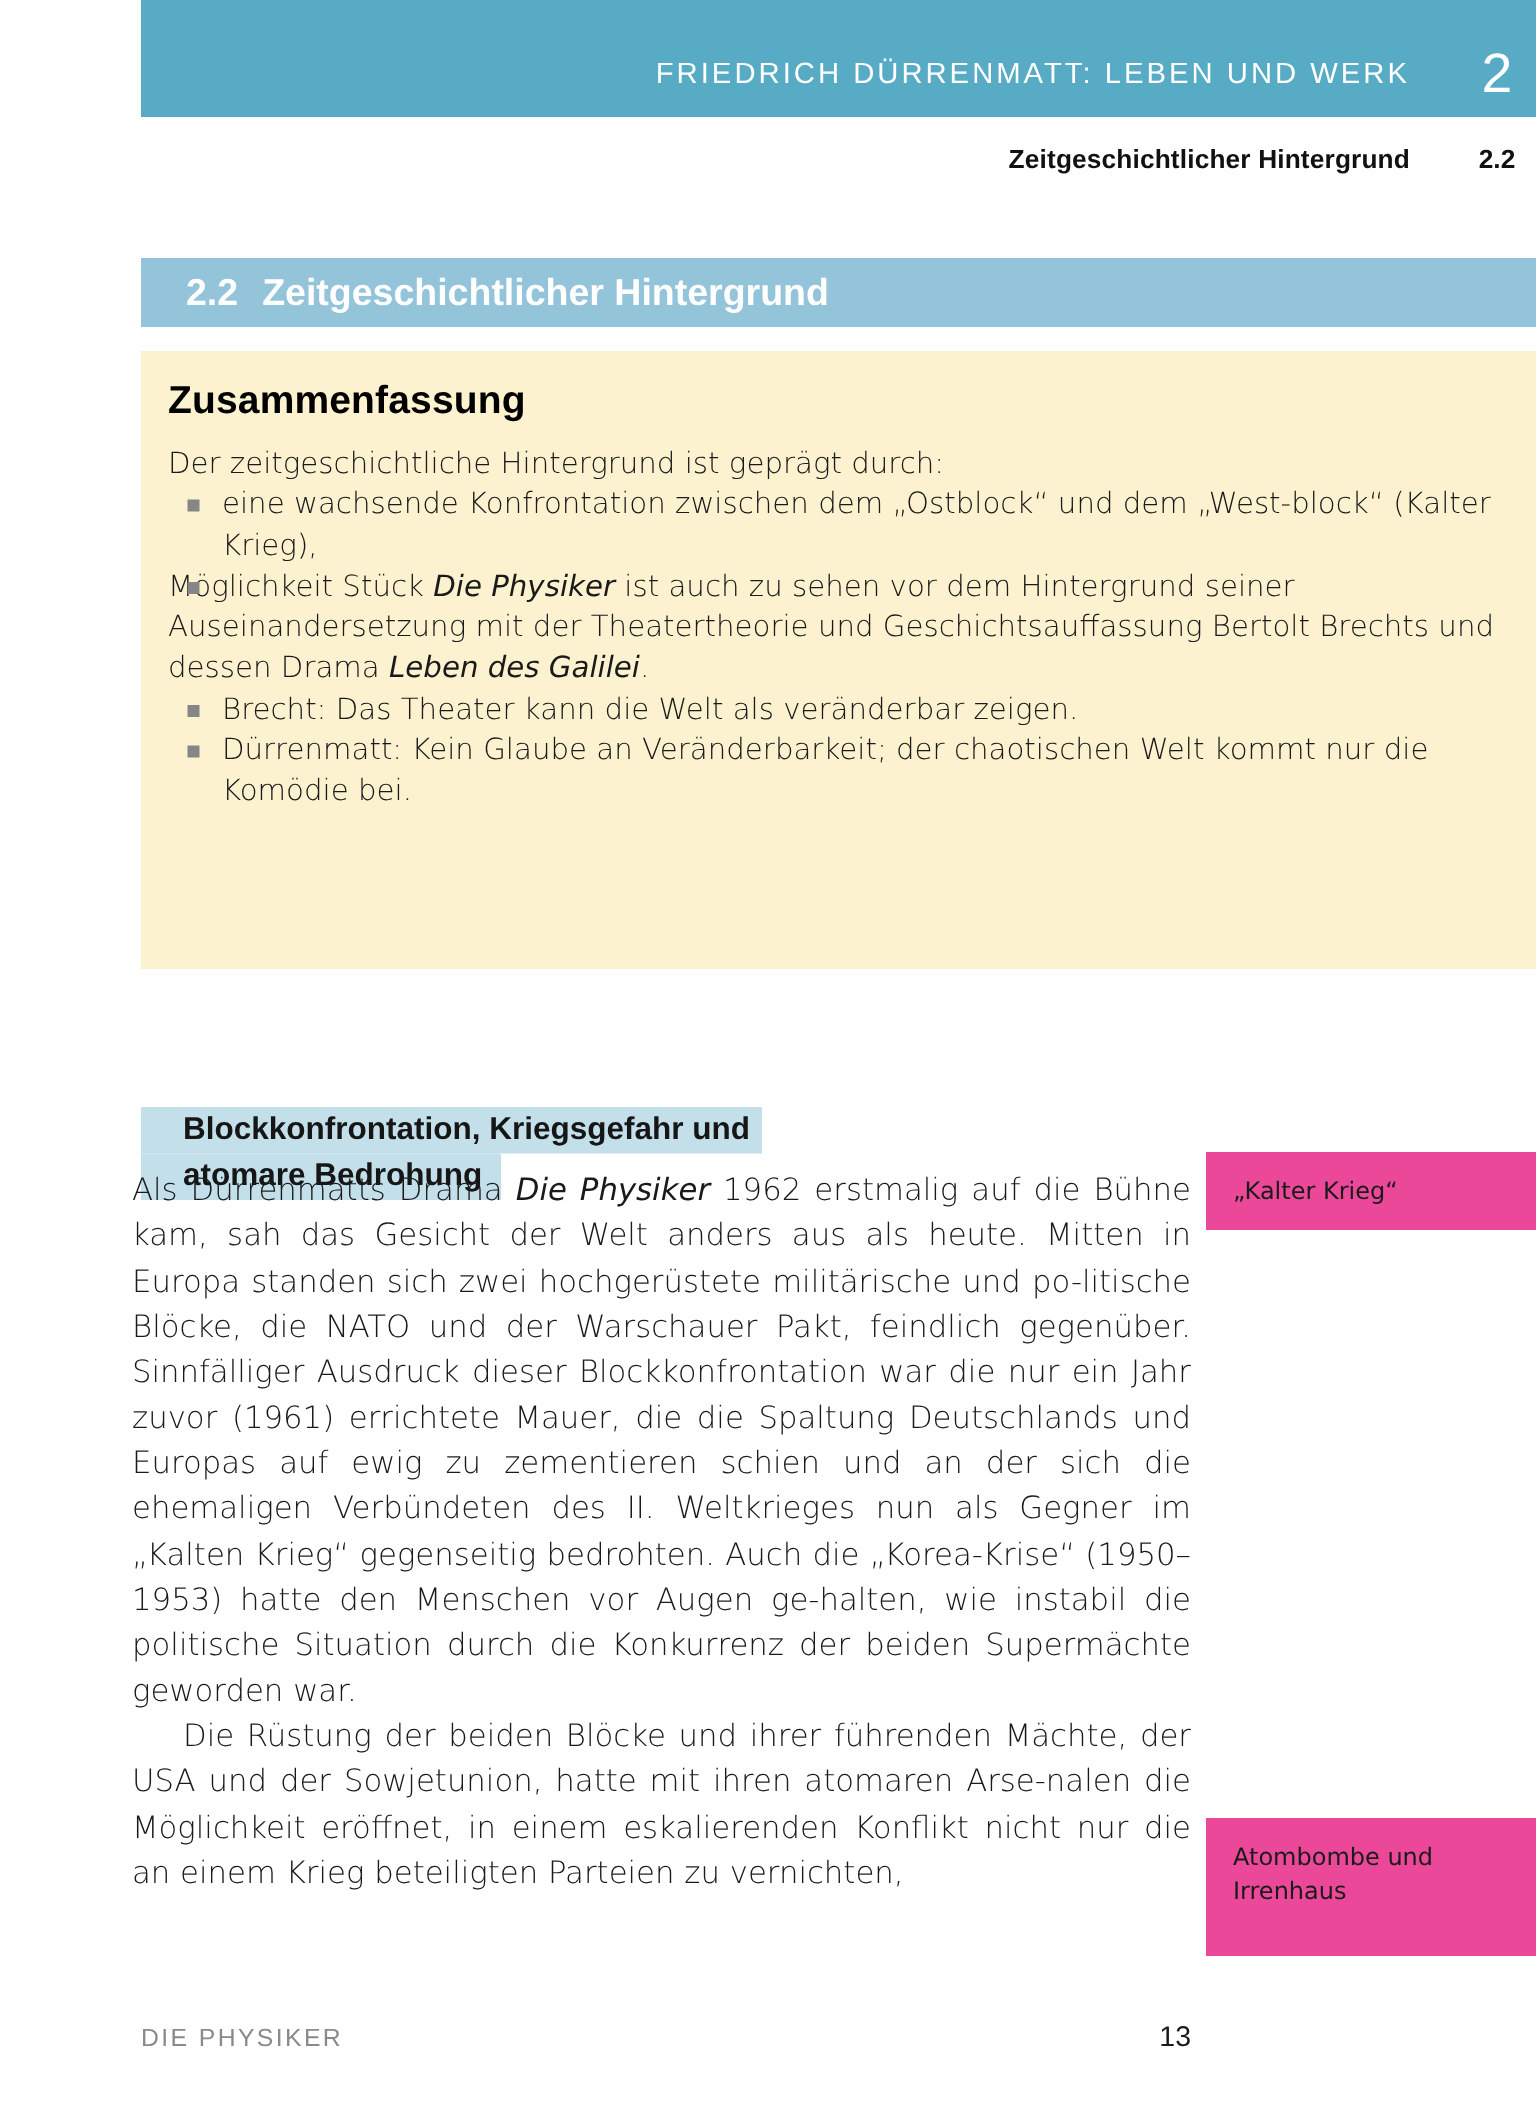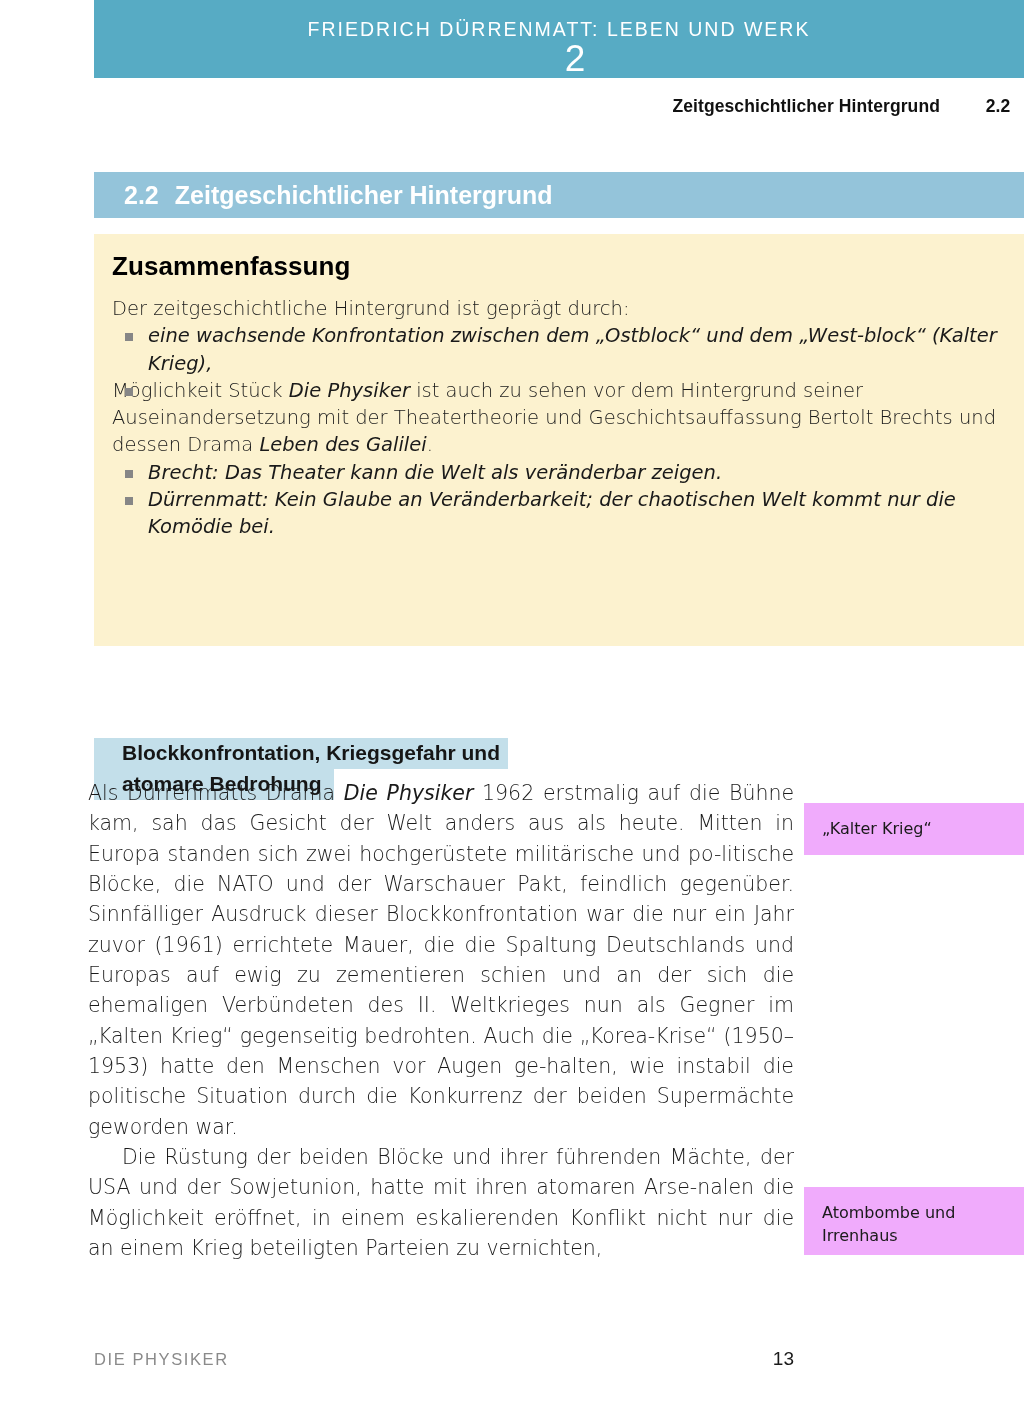--- a/index.html
+++ b/index.html
@@ -27,21 +27,20 @@
   }
   #chapter-bar-inner {
     position: absolute;
     right: 0;
     bottom: 0;
     height: 58px;
     display: flex;
     align-items: center;
     justify-content: flex-end;
     padding-right: 0;
-    flex-direction: column;
   }
   #chapter-title {
     color: #ffffff;
     font-size: 19.5px;
     letter-spacing: 2.0px;
     font-weight: 400;
     white-space: nowrap;
     text-transform: uppercase;
   }
   #chapter-number {
@@ -138,21 +137,20 @@
     padding: 0;
   }
   .summary-list li {
     position: relative;
     padding-left: 36px;
     font-size: 19.5px;
     line-height: 1.40;
     color: #1a1a1a;
     font-family: "DejaVu Sans", sans-serif;
     font-weight: 300;
-    font-style: italic;
   }
   .summary-list li .sq-bullet {
     position: absolute;
     left: 13px;
     top: 11px;
     width: 8px;
     height: 8px;
     background: #868686;
     display: block;
   }
@@ -202,43 +200,42 @@
     hyphens: manual;
   }
   .body-para.indent {
     text-indent: 34px;
   }
   .body-para i { font-style: italic; }
 
   
   .margin-note {
     position: absolute;
-    background: #f0abfc;
+    background: #ec4899;
     box-sizing: border-box;
     padding: 14px 16px 14px 18px;
     font-size: 16px;
     line-height: 1.45;
     color: #1a1a1a;
     font-family: "DejaVu Sans", sans-serif;
     font-weight: 400;
-    margin-top: 35px;
   }
   #margin-note-1 {
     left: 804px;
     top: 768px;
     width: 220px;
     height: 52px;
     display: flex;
     align-items: center;
   }
   #margin-note-2 {
     left: 804px;
-    top: 1152px;
+    top: 1212px;
     width: 220px;
-    height: 68px;
+    height: 92px;
   }
 
   
   #footer {
     position: absolute;
     left: 94px;
     top: 1348px;
     width: 700px;
     display: flex;
     justify-content: space-between;

